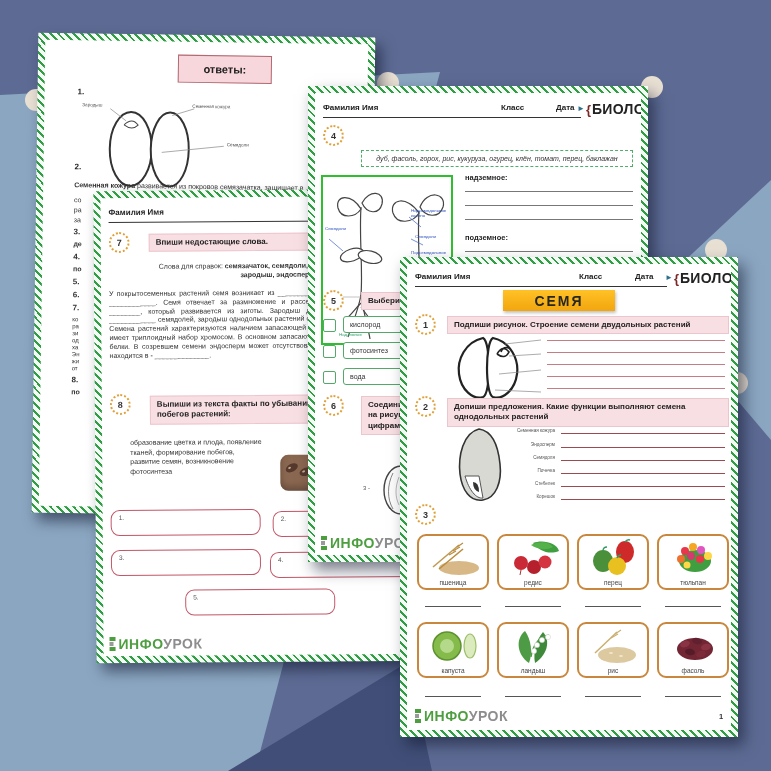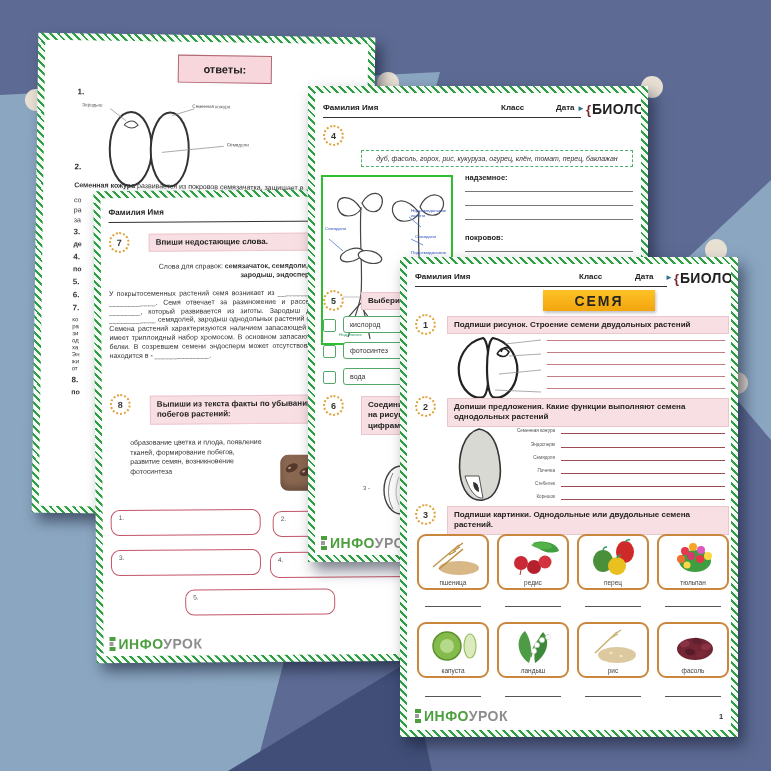--- a/index.html
+++ b/index.html
@@ -48,21 +48,21 @@
   .ansbox{position:absolute;background:#f8d7dc;border:1px solid #b06a72;display:flex;align-items:center;
           justify-content:center;font-weight:bold;font-size:11px;color:#222;}
   .frag div{color:#333;}
   .f-t{font-size:7px;color:#444;margin-bottom:3px;}
   .f-n{font-size:8px;font-weight:bold;margin:4px 0;}
   .f-b{font-size:7px;font-weight:bold;margin-bottom:5px;}
   .f-s{font-size:6px;color:#555;margin-bottom:1px;}
   .para{font-size:7px;color:#333;line-height:8.8px;text-align:justify;}
   .semya{position:absolute;background:linear-gradient(#ffc226,#f2a50e);display:flex;align-items:center;
          justify-content:center;font-weight:bold;font-size:14px;color:#26261f;letter-spacing:2px;
-         box-shadow:1px 2px 3px rgba(0,0,0,.25);margin-left:40px;}
+         box-shadow:1px 2px 3px rgba(0,0,0,.25);}
   .pod{position:absolute;background:#8a6750;border-radius:8px;box-shadow:inset 0 -4px 6px rgba(0,0,0,.25);}
   .pod i{position:absolute;width:13px;height:8px;border-radius:50%;background:#55392c;}
   .pod i:after{content:"";position:absolute;left:3px;top:2px;width:3px;height:2px;border-radius:50%;background:#c9a98d;}
   .dashbox{position:absolute;border:1.5px dashed #4db06a;font-style:italic;font-size:7px;color:#333;
            display:flex;align-items:center;justify-content:center;box-sizing:border-box;}
   .greenbox{position:absolute;border:2px solid #2fbe2f;background:#fff;box-sizing:border-box;}
 </style>
 </head>
 <body>
 
@@ -212,21 +212,21 @@
         <span class="blbl" style="left:92px;top:58px;width:36px;">Семядоли</span>
         <span class="blbl" style="left:88px;top:74px;width:40px;">Подсемядольное колено</span>
         <span class="glbl" style="left:16px;top:156px;">Надземное</span>
         <span class="glbl" style="left:82px;top:156px;">Подземное</span>
       </div>
 
       <span class="abs hdr" style="left:150px;top:80px;font-size:7.5px;">надземное:</span>
       <div class="gline" style="left:150px;top:98px;width:168px;"></div>
       <div class="gline" style="left:150px;top:112px;width:168px;"></div>
       <div class="gline" style="left:150px;top:126px;width:168px;"></div>
-      <span class="abs hdr" style="left:150px;top:140px;font-size:7.5px;">покровов:</span>
+      <span class="abs hdr" style="left:150px;top:140px;font-size:7.5px;">подземное:</span>
       <div class="gline" style="left:150px;top:158px;width:168px;"></div>
       <div class="gline" style="left:150px;top:172px;width:168px;"></div>
 
       <div class="sun" style="left:8px;top:197px;">5</div>
       <div class="bar" style="left:46px;top:199px;width:272px;">Выбери п</div>
       <div class="chk" style="left:8px;top:226px;"></div>
       <div class="optbox" style="left:28px;top:223px;">кислород</div>
       <div class="chk" style="left:8px;top:252px;"></div>
       <div class="optbox" style="left:28px;top:249px;">фотосинтез</div>
       <div class="chk" style="left:8px;top:278px;"></div>
@@ -303,24 +303,20 @@
       <span class="tiny" style="left:102px;top:217px;width:46px;text-align:right;">Стебелек</span>
       <span class="tiny" style="left:102px;top:230px;width:46px;text-align:right;">Корешок</span>
       <div class="dline" style="left:154px;top:169px;width:164px;"></div>
       <div class="dline" style="left:154px;top:183px;width:164px;"></div>
       <div class="dline" style="left:154px;top:196px;width:164px;"></div>
       <div class="dline" style="left:154px;top:209px;width:164px;"></div>
       <div class="dline" style="left:154px;top:222px;width:164px;"></div>
       <div class="dline" style="left:154px;top:235px;width:164px;"></div>
 
       <div class="sun" style="left:8px;top:240px;">3</div>
-      <div class="bar" style="left:40px;top:242px;width:282px;">
-        <span>Подпиши картинки. Однодольные или двудольные семена</span><br>
-        <span>растений.</span>
-      </div>
 
       <div class="card" style="left:10px;top:270px;">
         <svg width="64" height="38" viewBox="0 0 64 38">
           <ellipse cx="36" cy="29" rx="20" ry="7" fill="#d9b887"></ellipse>
           <line x1="10" y1="28" x2="36" y2="6" stroke="#c09a55" stroke-width="1.6"></line>
           <line x1="16" y1="30" x2="40" y2="10" stroke="#b98c3e" stroke-width="1.6"></line>
           <path d="M34 8 l6 -4 M30 12 l7 -4 M26 16 l7 -4" stroke="#b98c3e" stroke-width="1.2" fill="none"></path>
         </svg>
         <div class="lbl">пшеница</div>
       </div>

